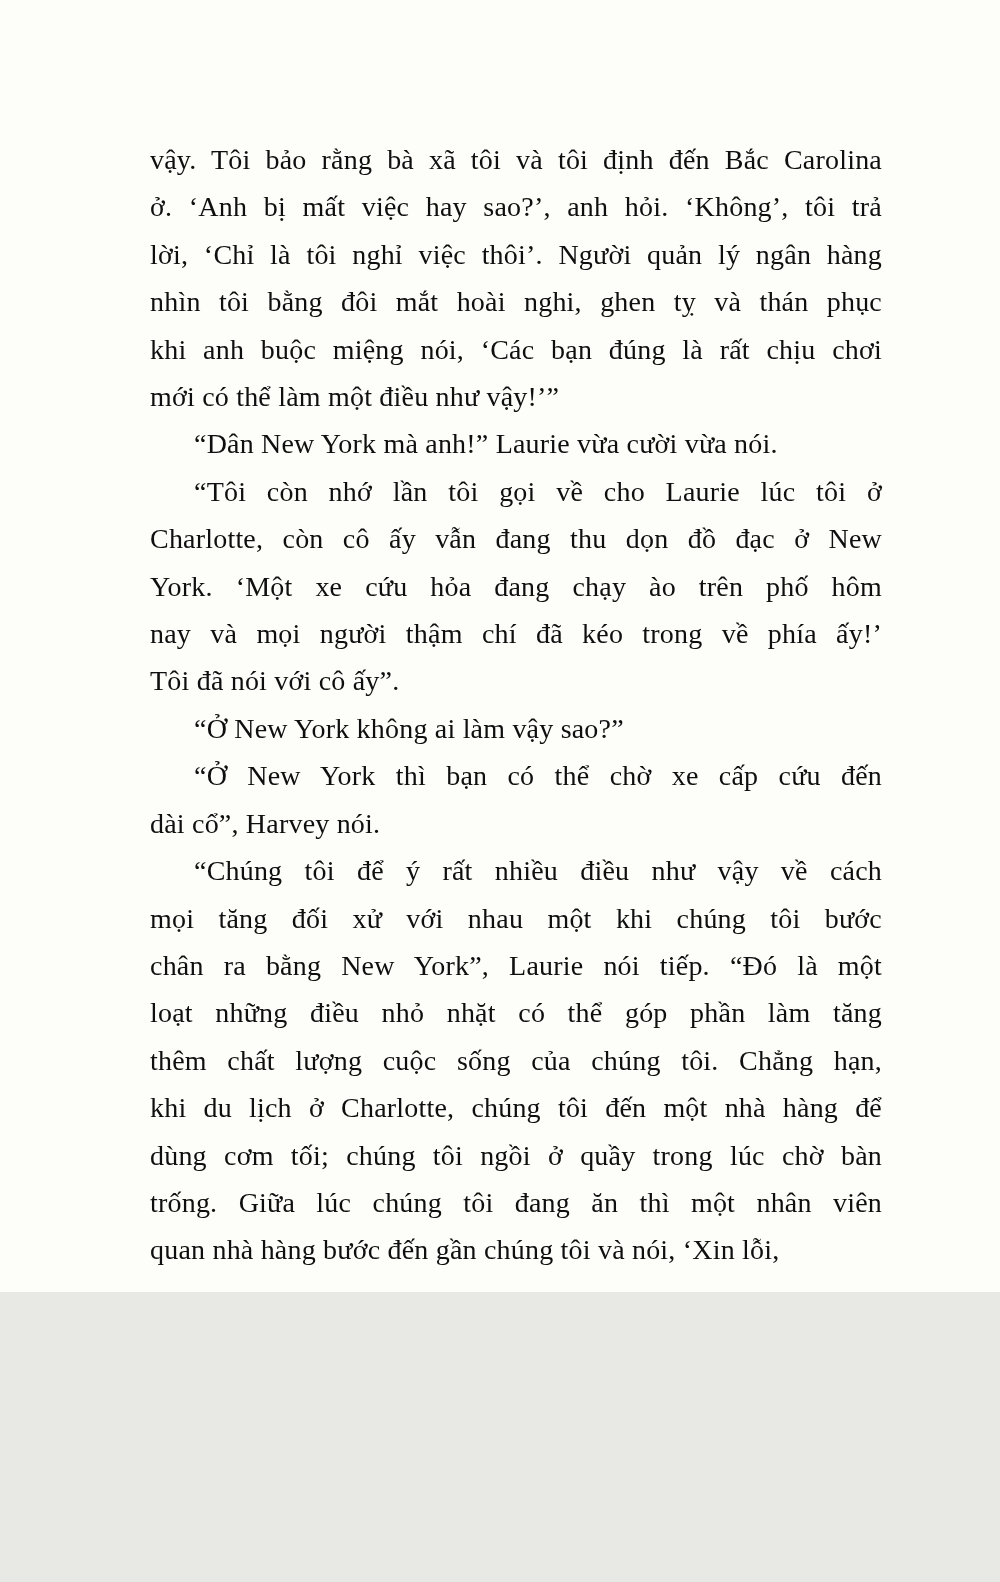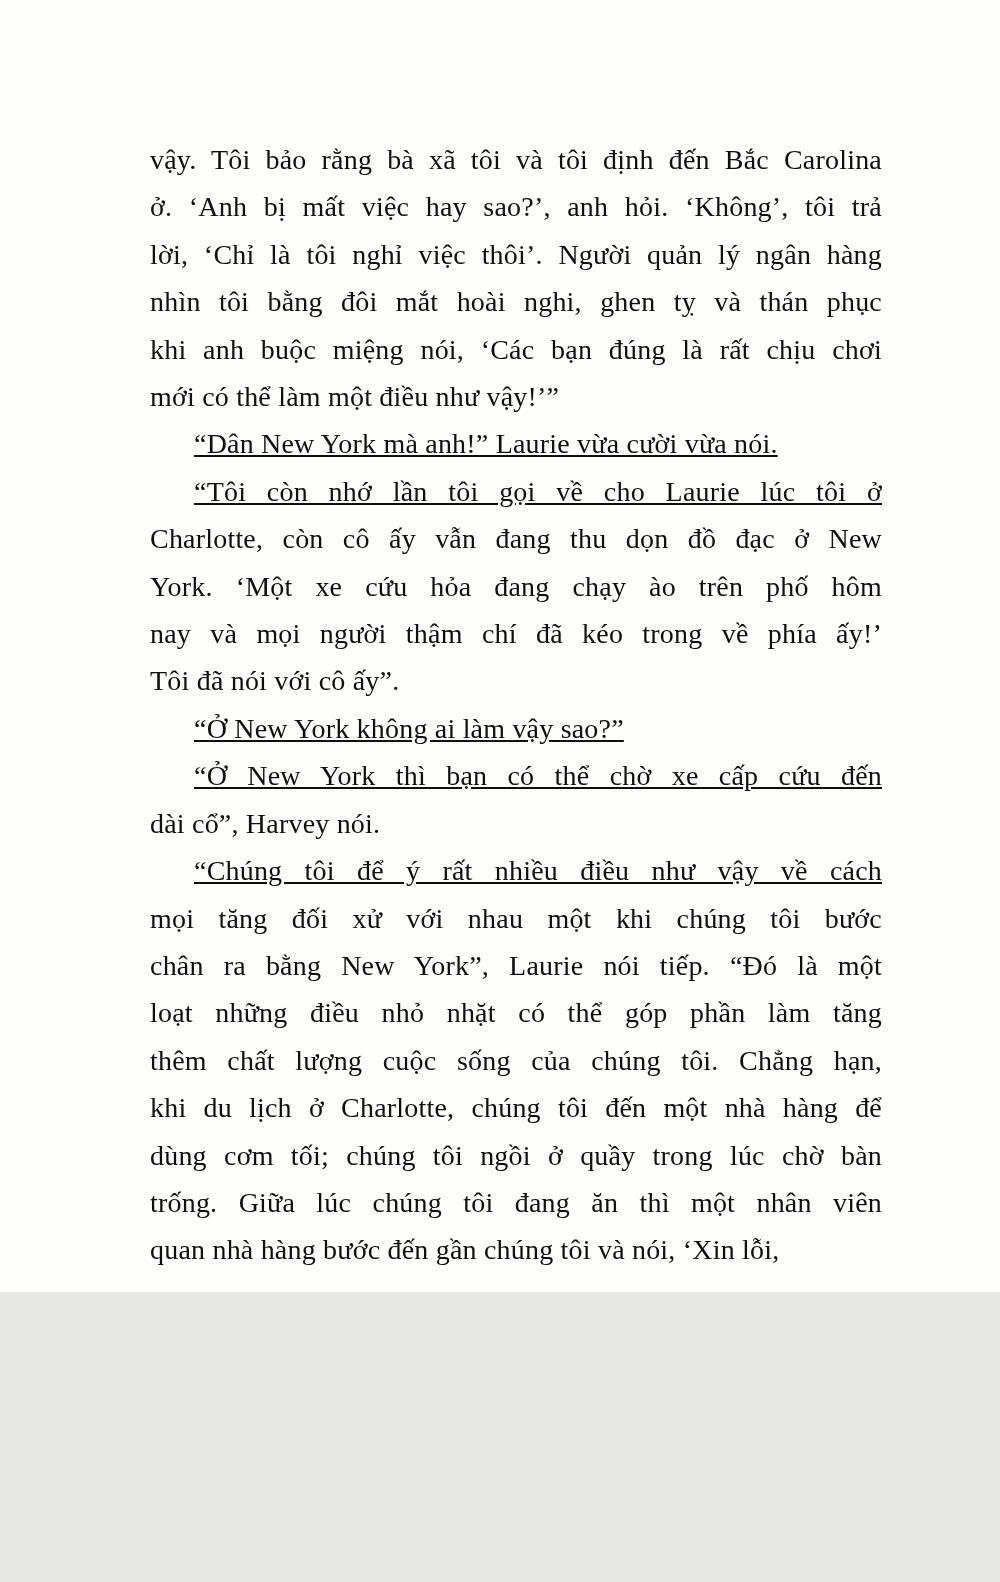--- a/index.html
+++ b/index.html
@@ -32,21 +32,21 @@
   }
   .line.justify {
     text-align: justify;
     text-align-last: justify;
     text-justify: inter-word;
   }
   .line.last {
     text-align: center;
     text-align-last: left;
   }
-  .line.indent { padding-left: 44px; text-decoration: underline; }
+  .line.indent { padding-left: 44px; }
   .footer {
     position: absolute;
     left: 118px;
     top: 1464px;
     width: 240px;
     height: 60px;
   }
   .page-number {
     position: absolute;
     left: 4px;

